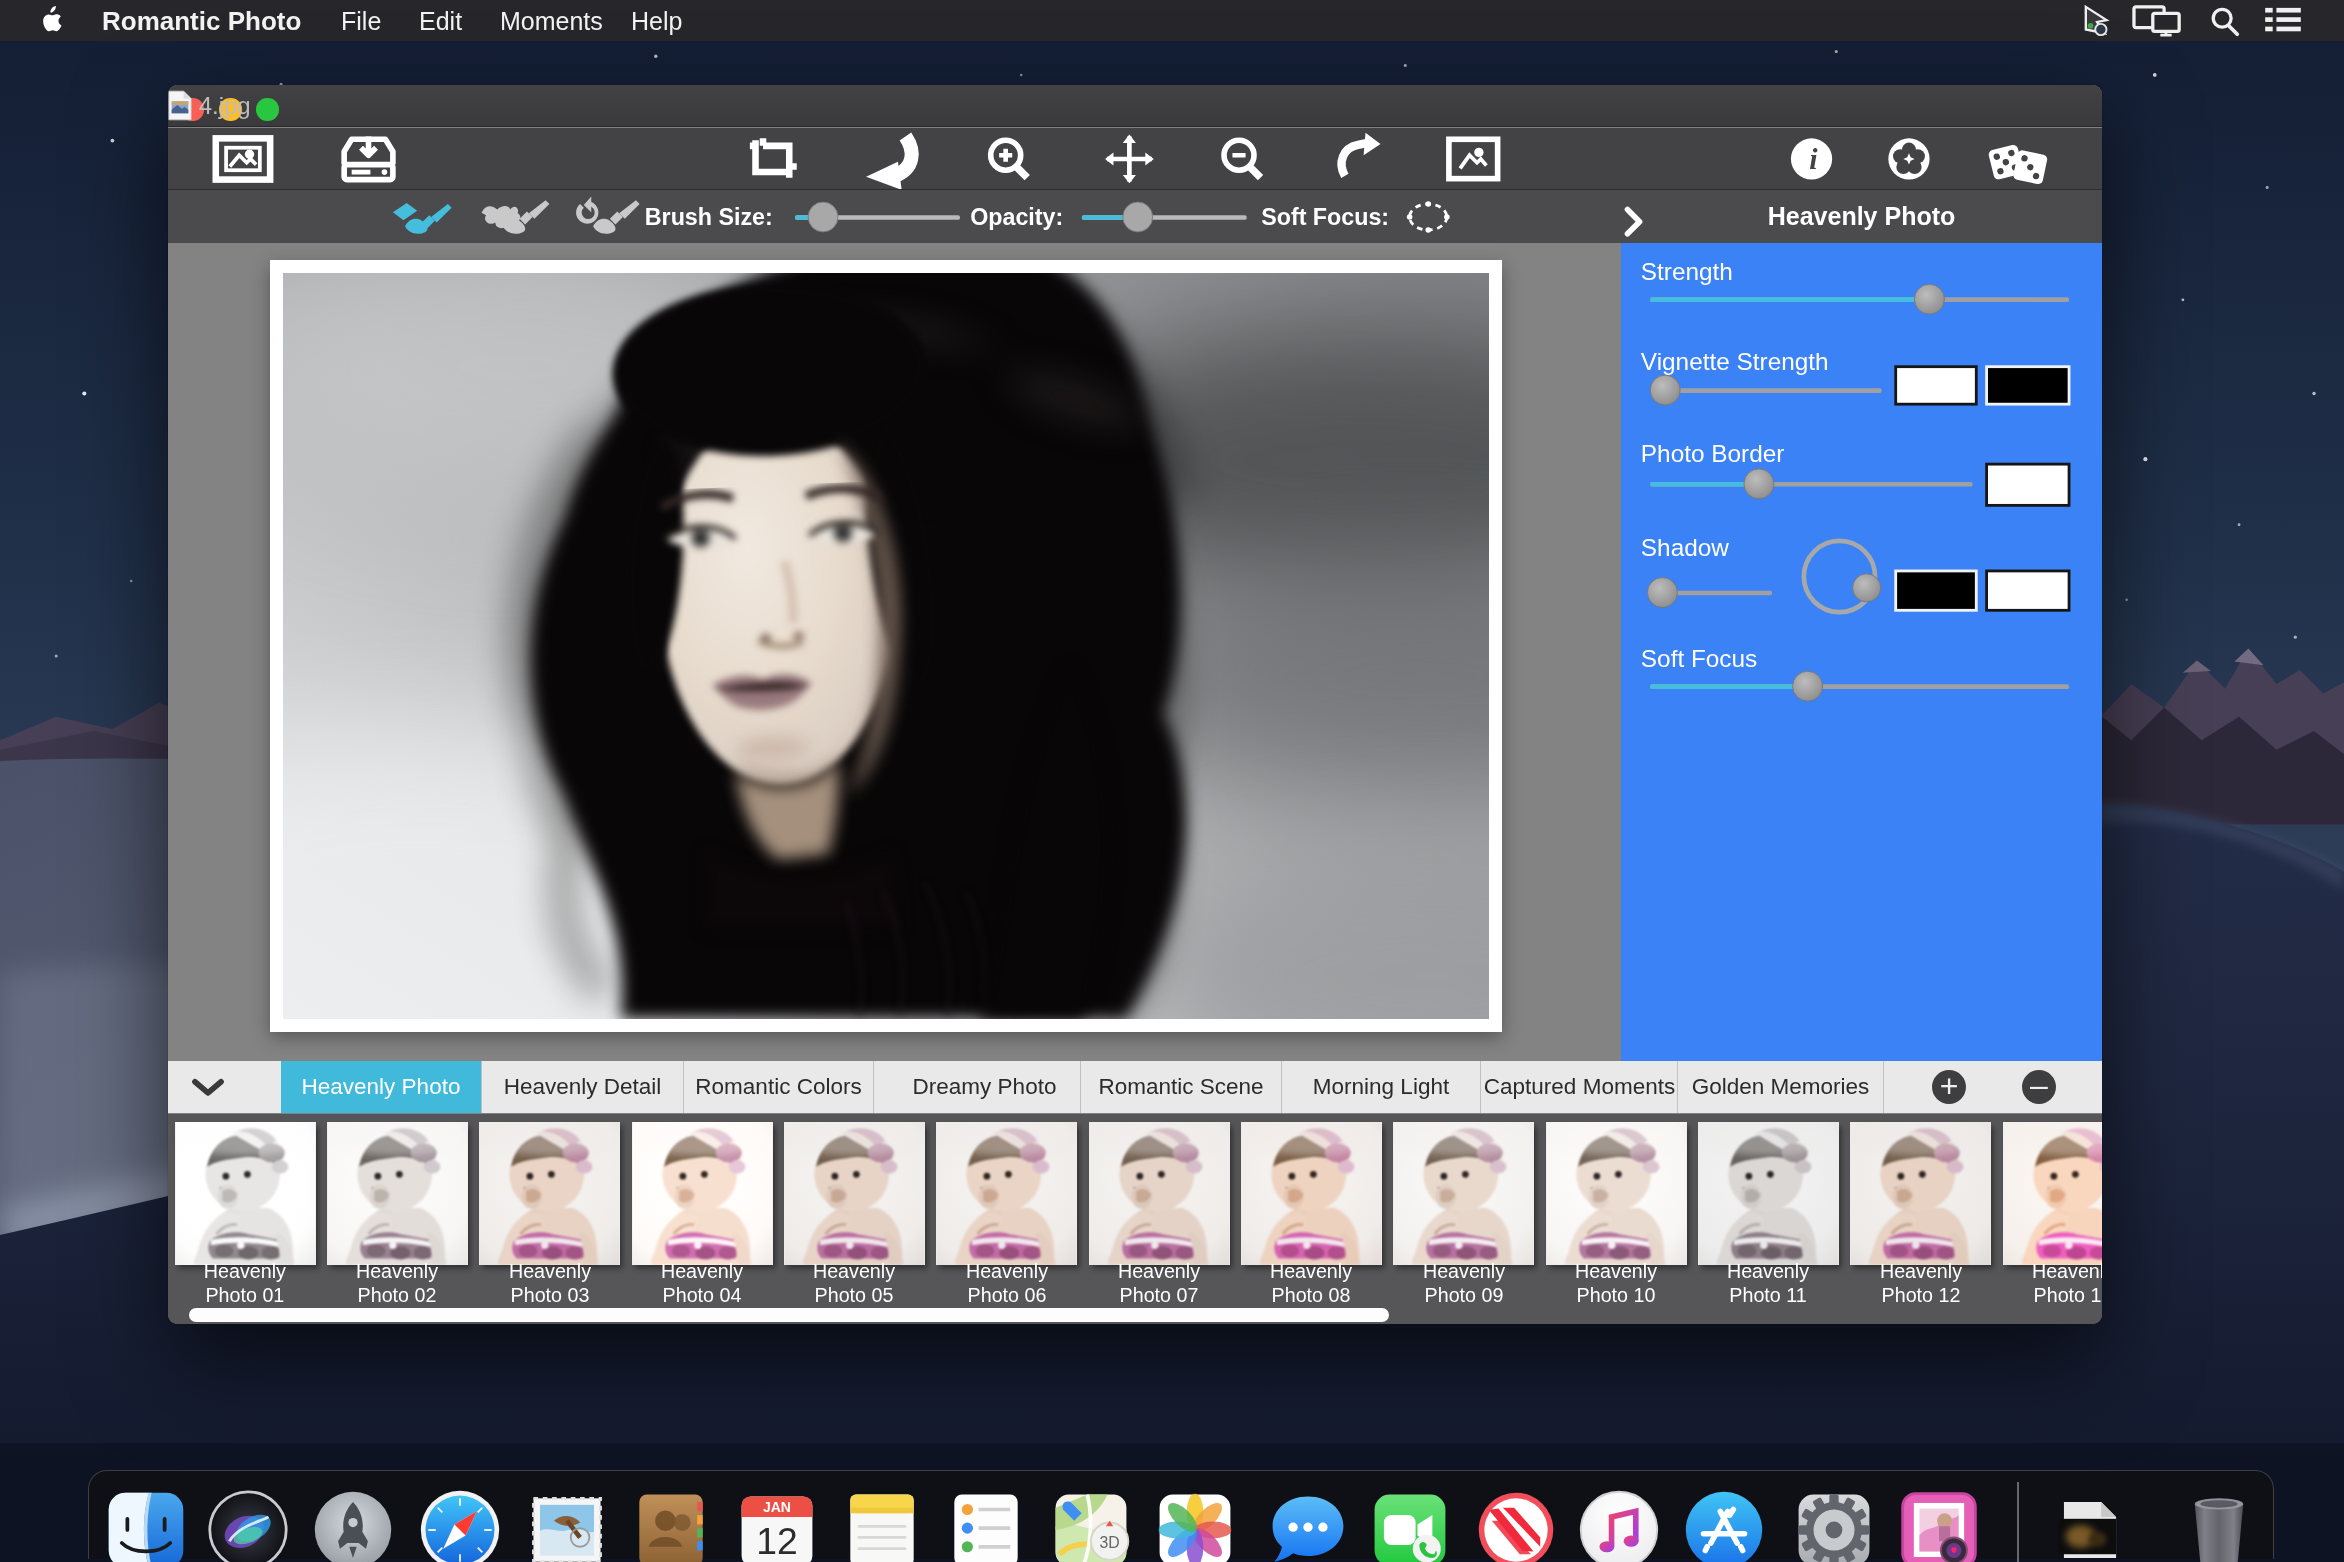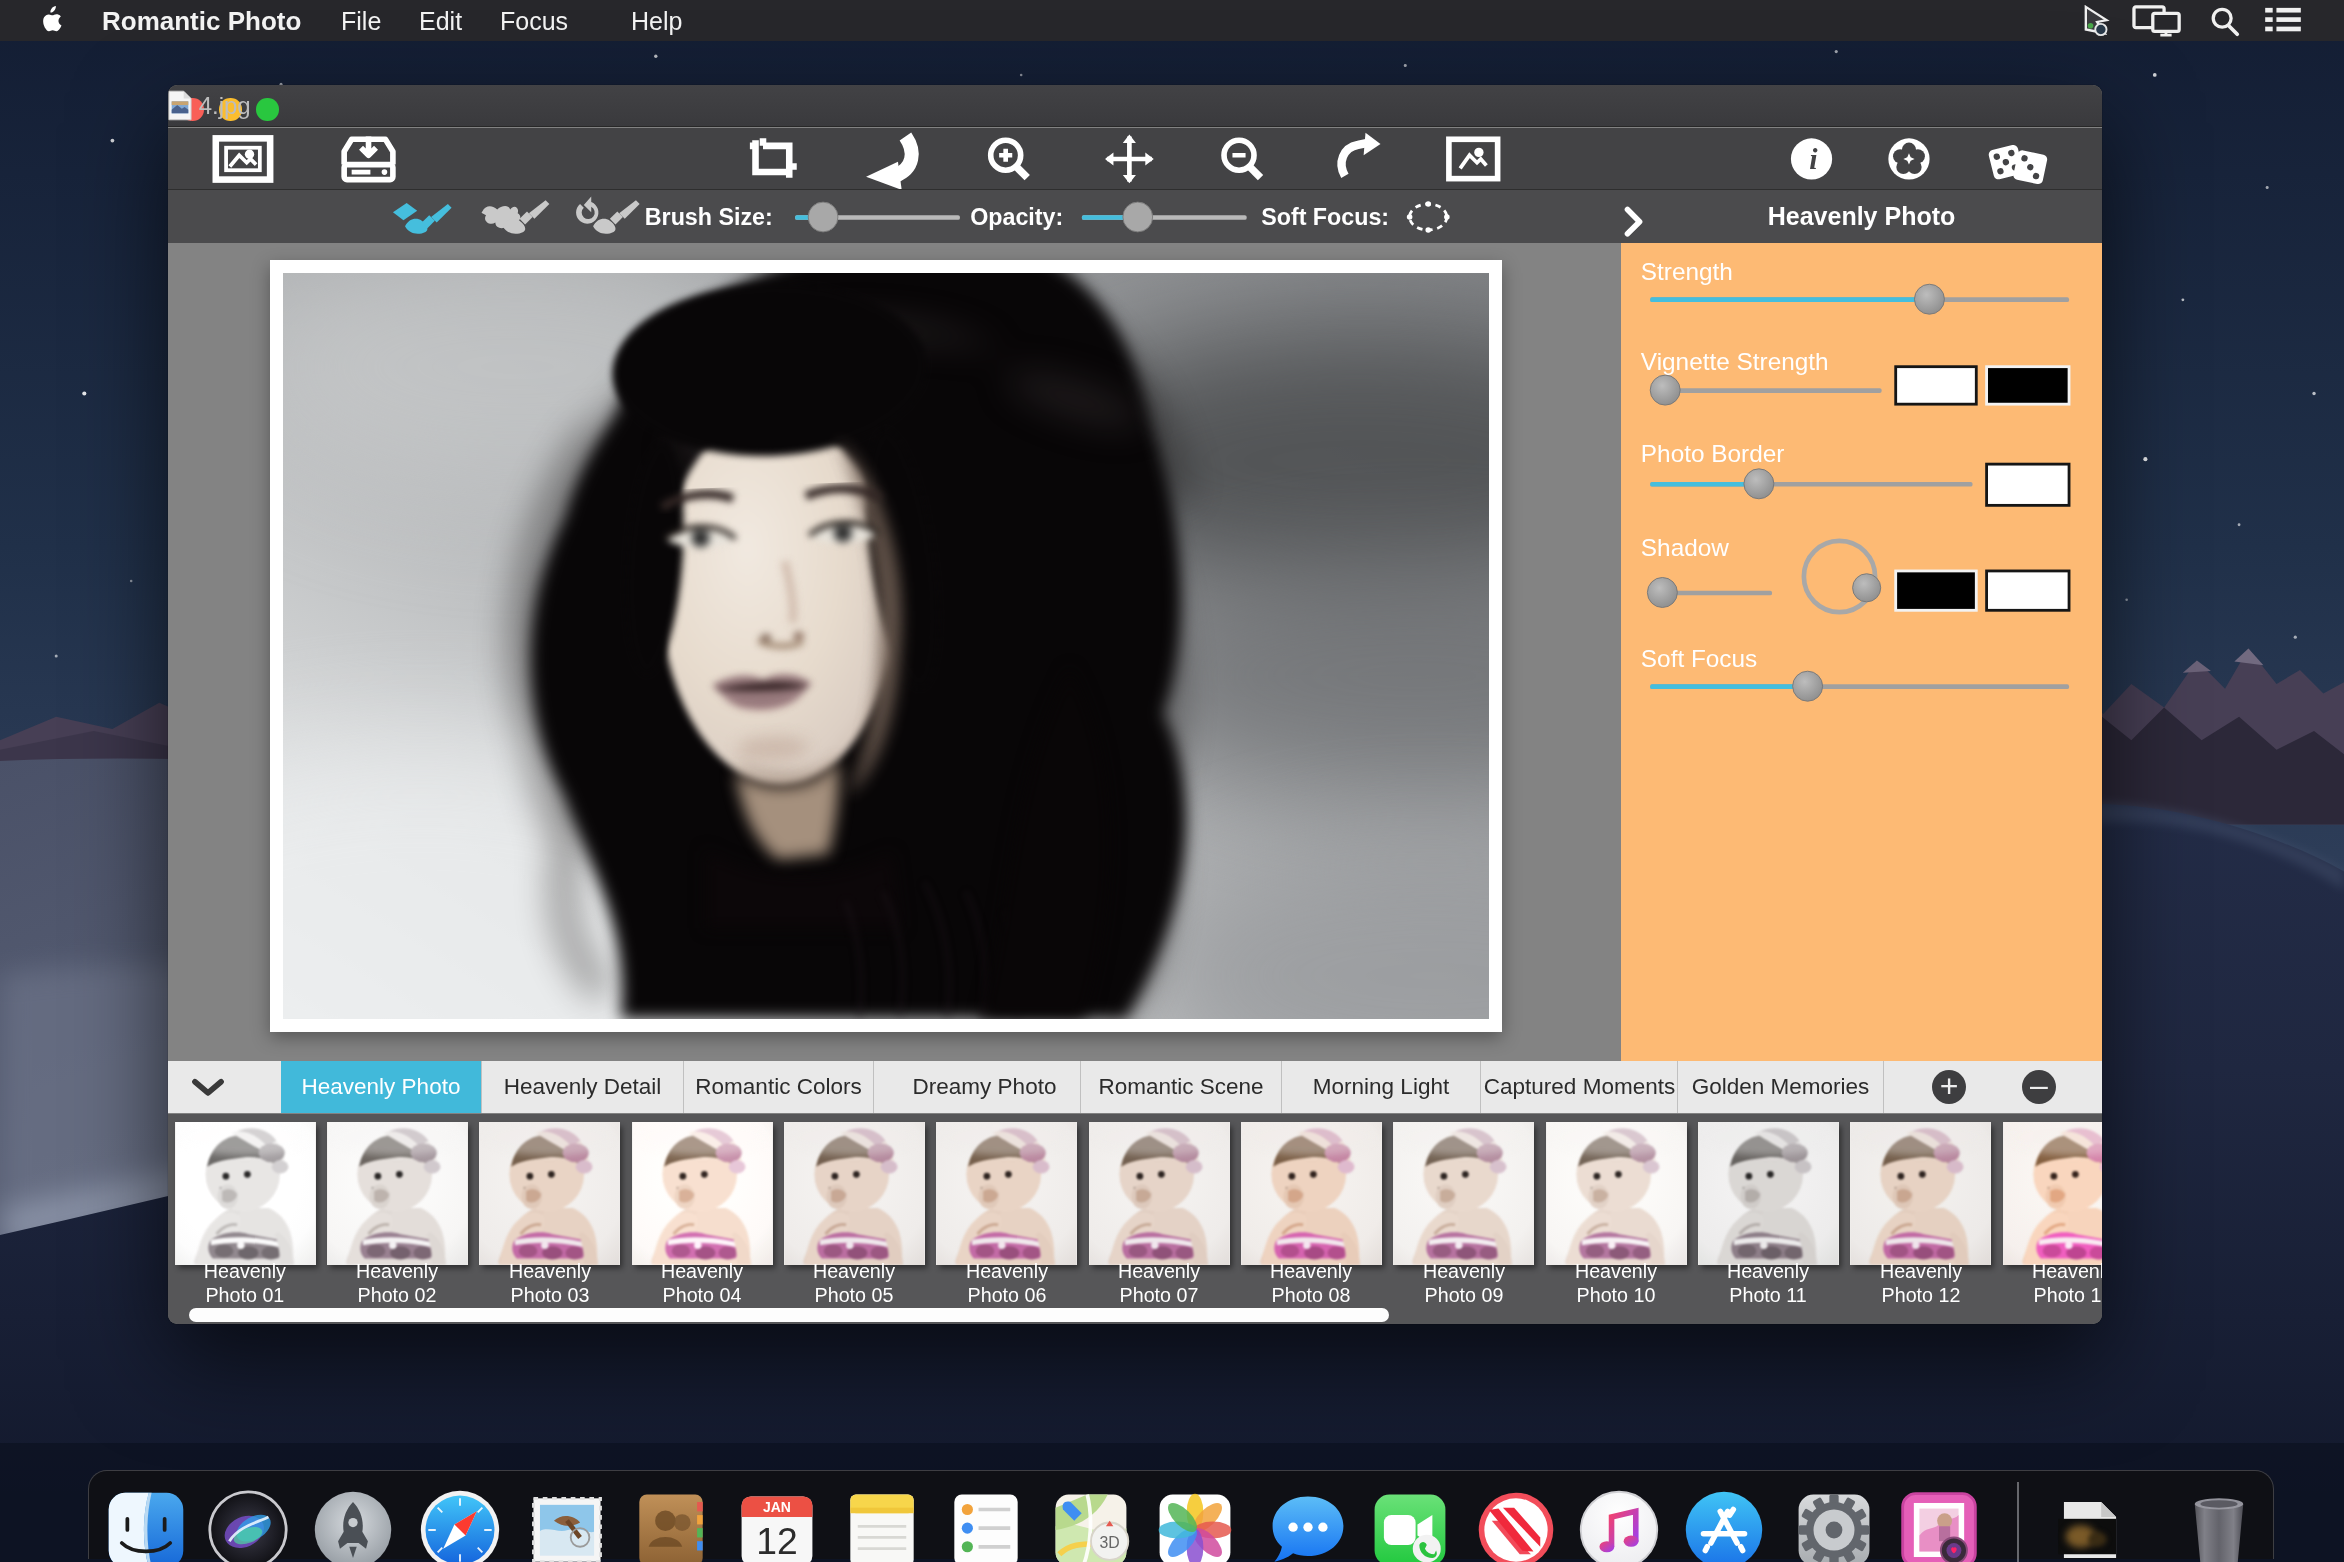--- a/index.html
+++ b/index.html
@@ -18,21 +18,21 @@
     box-shadow:0 37px 94px rgba(0,0,0,.65), 0 0 0.9px rgba(0,0,0,.9); }
   #titlebar { position:absolute; left:0; top:0; width:1934px; height:42px;
     background:linear-gradient(#424245,#3a3a3d); border-bottom:0.9px solid #282828; }
   .tl { position:absolute; top:13px; width:22.5px; height:22.5px; border-radius:50%; }
   #titlebar .tit { position:absolute; top:0; left:0; right:0; height:42px; text-align:left;
     color:#bdbdbd; font-size:24px; line-height:42px; }
   #toolbar { position:absolute; left:0; top:43px; width:1934px; height:61px; background:#434345; }
   #brushbar { position:absolute; left:0; top:104px; width:1934px; height:54px;
     background:#4b4b4d; border-top:0.9px solid #2e2e2e; color:#fff;padding-left:40px; }
   #content { position:absolute; left:0; top:158px; width:1934px; height:818px; background:#838383; }
-  #rpanel { position:absolute; left:1453px; top:158px; width:481px; height:818px; background:#fdba74; }
+  #rpanel { position:absolute; left:1453px; top:158px; width:481px; height:818px; background:#3b82f6; }
   #rphead { position:absolute; left:1453px; top:105px; width:481px; height:53px;
     color:#fff; font-size:25px; font-weight:bold; text-align:center; line-height:53px; }
   
   #photoframe { position:absolute; left:102px; top:175px; width:1232px; height:772px;
     background:#fff; box-shadow:0 5.6px 17px rgba(0,0,0,.35); }
   #photo { position:absolute; left:13px; top:13px; width:1206px; height:746px; overflow:hidden; background:#b0b0b0; }
   
   #tabbar { position:absolute; left:0; top:976px; width:1934px; height:52px; background:#e9e9e9;
     font-size:22.5px; color:#2b2b2b; }
   .tab { position:absolute; top:0; height:52px; line-height:52px; text-align:center;
@@ -121,21 +121,21 @@
 
 <div id="menubar">
   <div class="mi" style="left:39px; top:5.6px;">
     <svg width="22.5" height="28" viewBox="0 0 24 30">
         <path fill="#fff" d="M16.4 4.8c1.1-1.4 1.9-3.3 1.6-4.8-1.5.1-3.2 1-4.3 2.3-1 1.2-1.8 3.1-1.5 4.7 1.6.2 3.2-.8 4.2-2.2zM20.8 15.9c0-3 2.5-4.5 2.6-4.6-1.4-2.1-3.6-2.4-4.4-2.4-1.9-.2-3.6 1.1-4.6 1.1-1 0-2.4-1.1-4-1-2 0-3.9 1.2-5 3-2.1 3.7-.5 9.1 1.5 12.1 1 1.5 2.2 3.1 3.8 3 1.5-.1 2.1-1 3.9-1 1.8 0 2.3 1 4 1 1.6 0 2.7-1.5 3.7-2.9 1.2-1.7 1.6-3.3 1.7-3.4-.1-.1-3.2-1.3-3.2-4.9z"></path>
       </svg>
   </div>
   <div class="mi" style="left:102px; font-weight:bold; font-size:26px; top:5.6px;">Romantic Photo</div>
   <div class="mi" style="left:341px;">File</div>
   <div class="mi" style="left:419px;">Edit</div>
-  <div class="mi" style="left:500px;">Focus</div>
+  <div class="mi" style="left:500px;">Moments</div>
   <div class="mi" style="left:631px;">Help</div>
   <div class="mi" style="left:2082px; top:4.7px;">
     <svg width="34" height="32" viewBox="0 0 36 34">
       <path d="M4 2 L26 16 L16 18 L24 30 L4 26 Z" fill="#3a3a3e" stroke="#f0f0f0" stroke-width="2.5"></path>
       <circle cx="9" cy="22" r="3" fill="#4aa64a"></circle>
       <circle cx="20" cy="26" r="6" fill="#2a3a4a" stroke="#e8e8e8" stroke-width="2"></circle>
     </svg>
   </div>
   <div class="mi" style="left:2132px; top:4.7px;">
     <svg width="51" height="32" viewBox="0 0 54 34">

